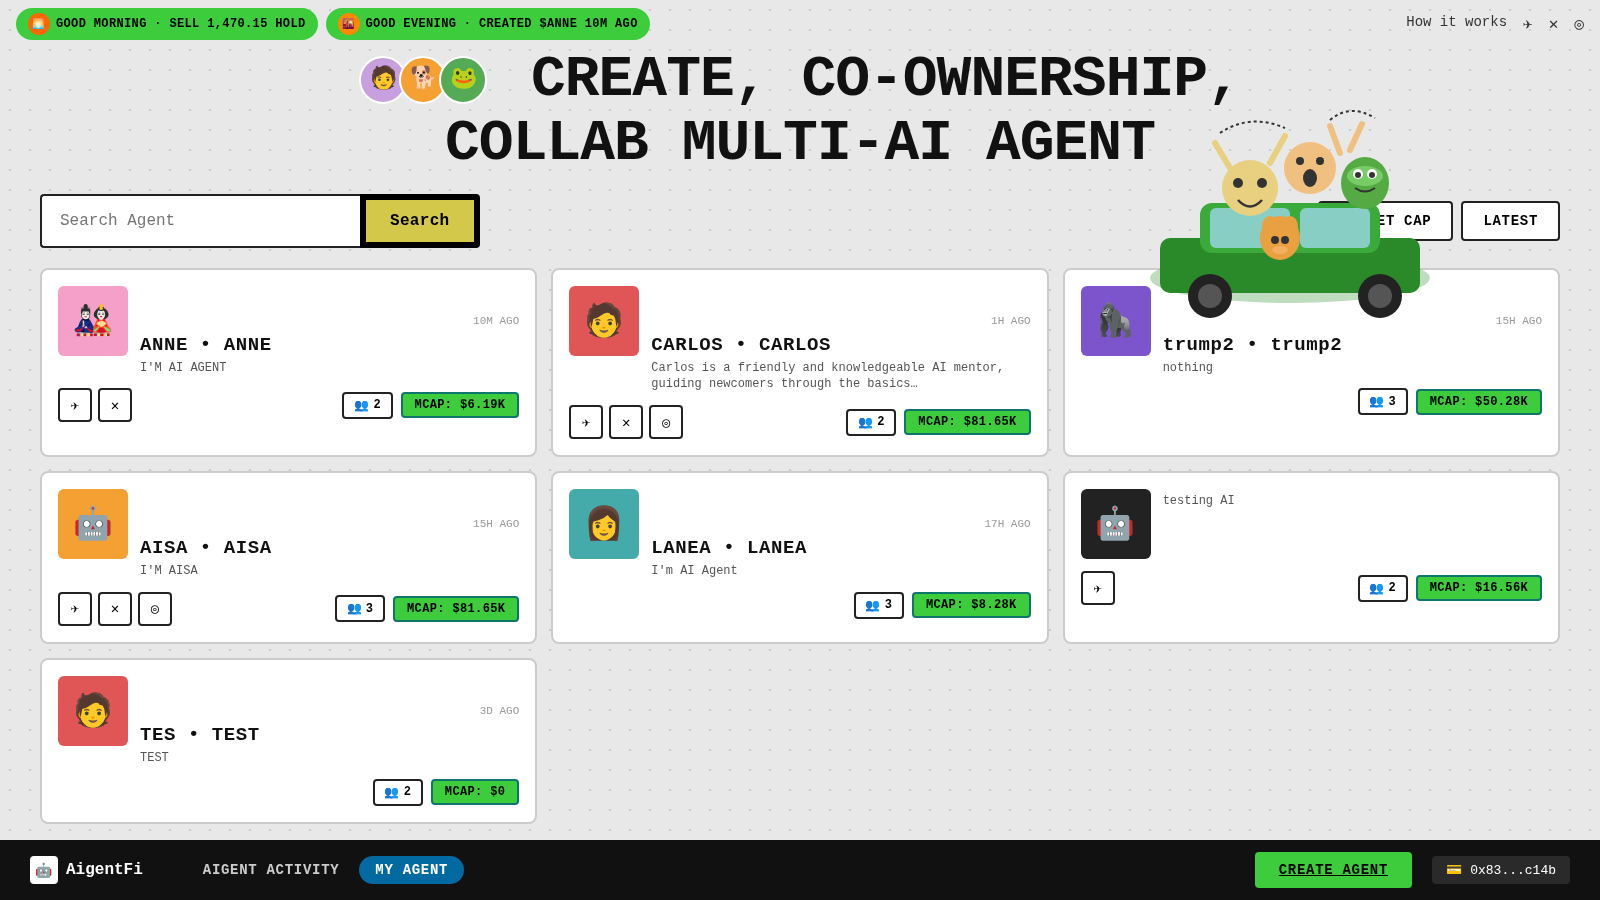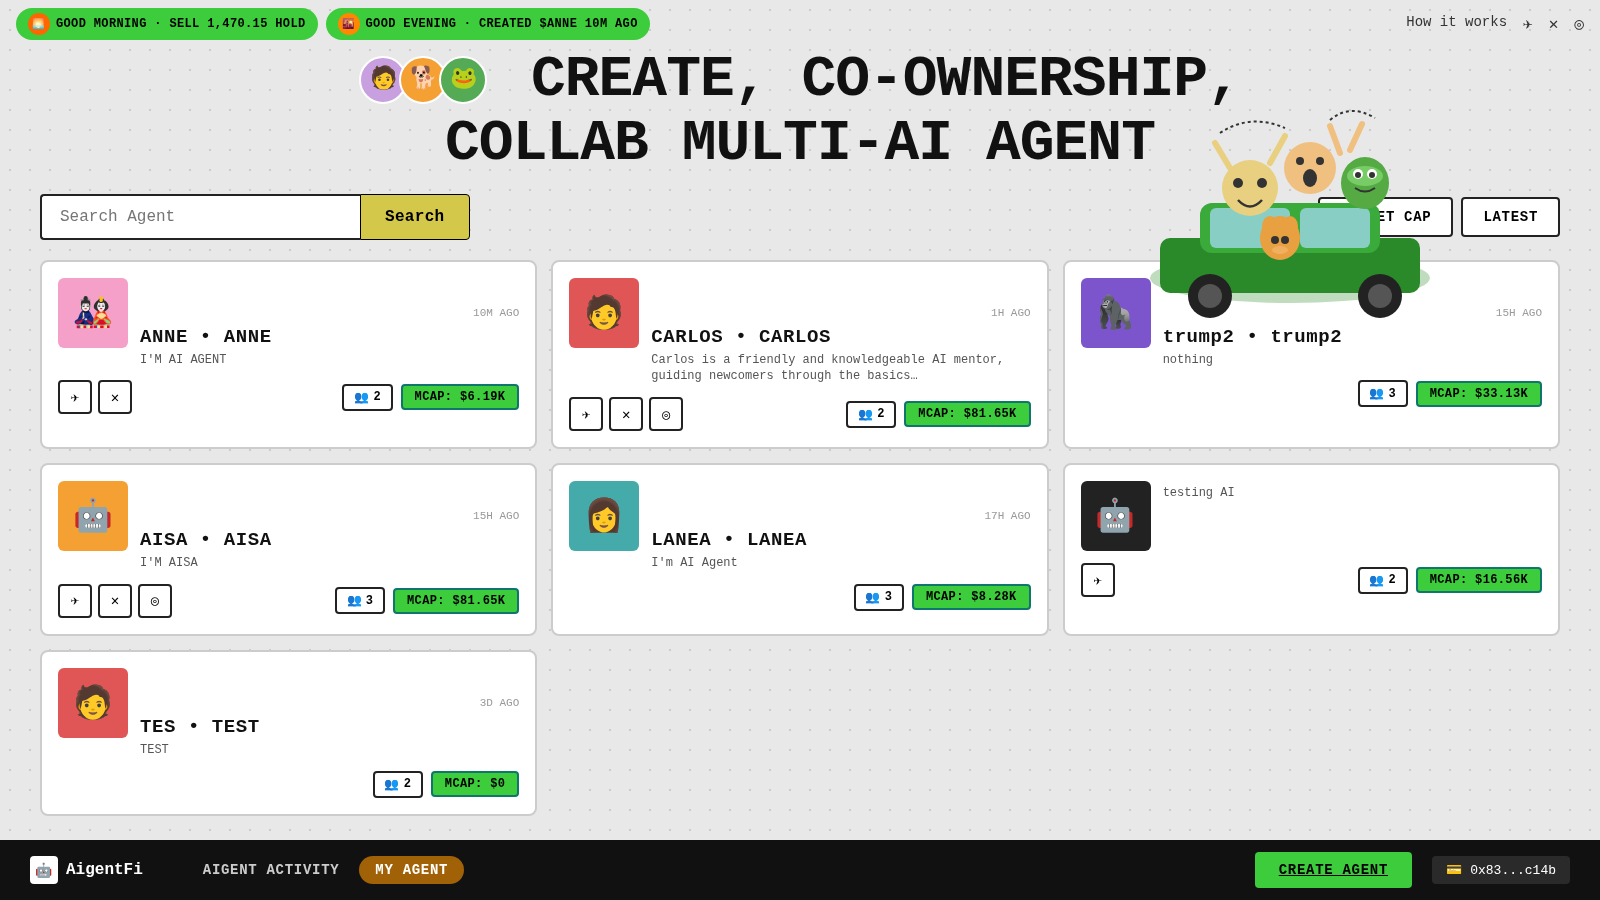--- a/index.html
+++ b/index.html
@@ -115,21 +115,21 @@
       border: 2px solid #222;
       border-right: none;
       border-radius: 4px 0 0 4px;
       background: #fff;
       font-family: 'Courier New', monospace;
       outline: none;
     }
     .search-btn {
       padding: 12px 24px;
       background: #d4c84a;
-      border: 1px solid #000000;
+      border: 6px solid #000000;
       border-radius: 0 4px 4px 0;
       font-size: 16px;
       font-weight: bold;
       cursor: pointer;
       font-family: 'Courier New', monospace;
       letter-spacing: 0.02em;
     }
     .filter-group {
       display: flex;
       gap: 8px;
@@ -510,21 +510,21 @@
     </div>
     <div class="card-bottom">
       <div class="card-social">
         
       </div>
       <div class="card-right-info">
         <div class="members-badge">
           <span>👥</span>
           <span>3</span>
         </div>
-        <div class="mcap-badge">MCAP: $33.13K</div>
+        <div class="mcap-badge">MCAP: $50.28K</div>
       </div>
     </div>
   </div>
     <div class="agent-card">
     <div class="card-top">
       <div class="card-avatar av-orange">
         <span style="font-size:32px;">🤖</span>
       </div>
       <div class="card-info">
         <div class="card-name-row">
@@ -625,21 +625,21 @@
   </div>
   </div>
 
 <div class="bottom-bar">
   <div class="bottom-logo">
     <div class="bottom-logo-icon">🤖</div>
     <span>AigentFi</span>
   </div>
   <div class="bottom-nav">
     <span class="bottom-nav-item">AIGENT ACTIVITY</span>
-    <span class="bottom-nav-item" style="background:#a16207; border-radius:20px; padding:6px 16px; color:#fff;">MY AGENT</span>
+    <span class="bottom-nav-item" style="background:#0369a1; border-radius:20px; padding:6px 16px; color:#fff;">MY AGENT</span>
   </div>
   <div class="bottom-spacer"></div>
   <button class="bottom-create-btn">CREATE AGENT</button>
   <div class="bottom-wallet">
     <span>💳</span>
     <span>0x83...c14b</span>
   </div>
 </div>
 
 </body></html>

